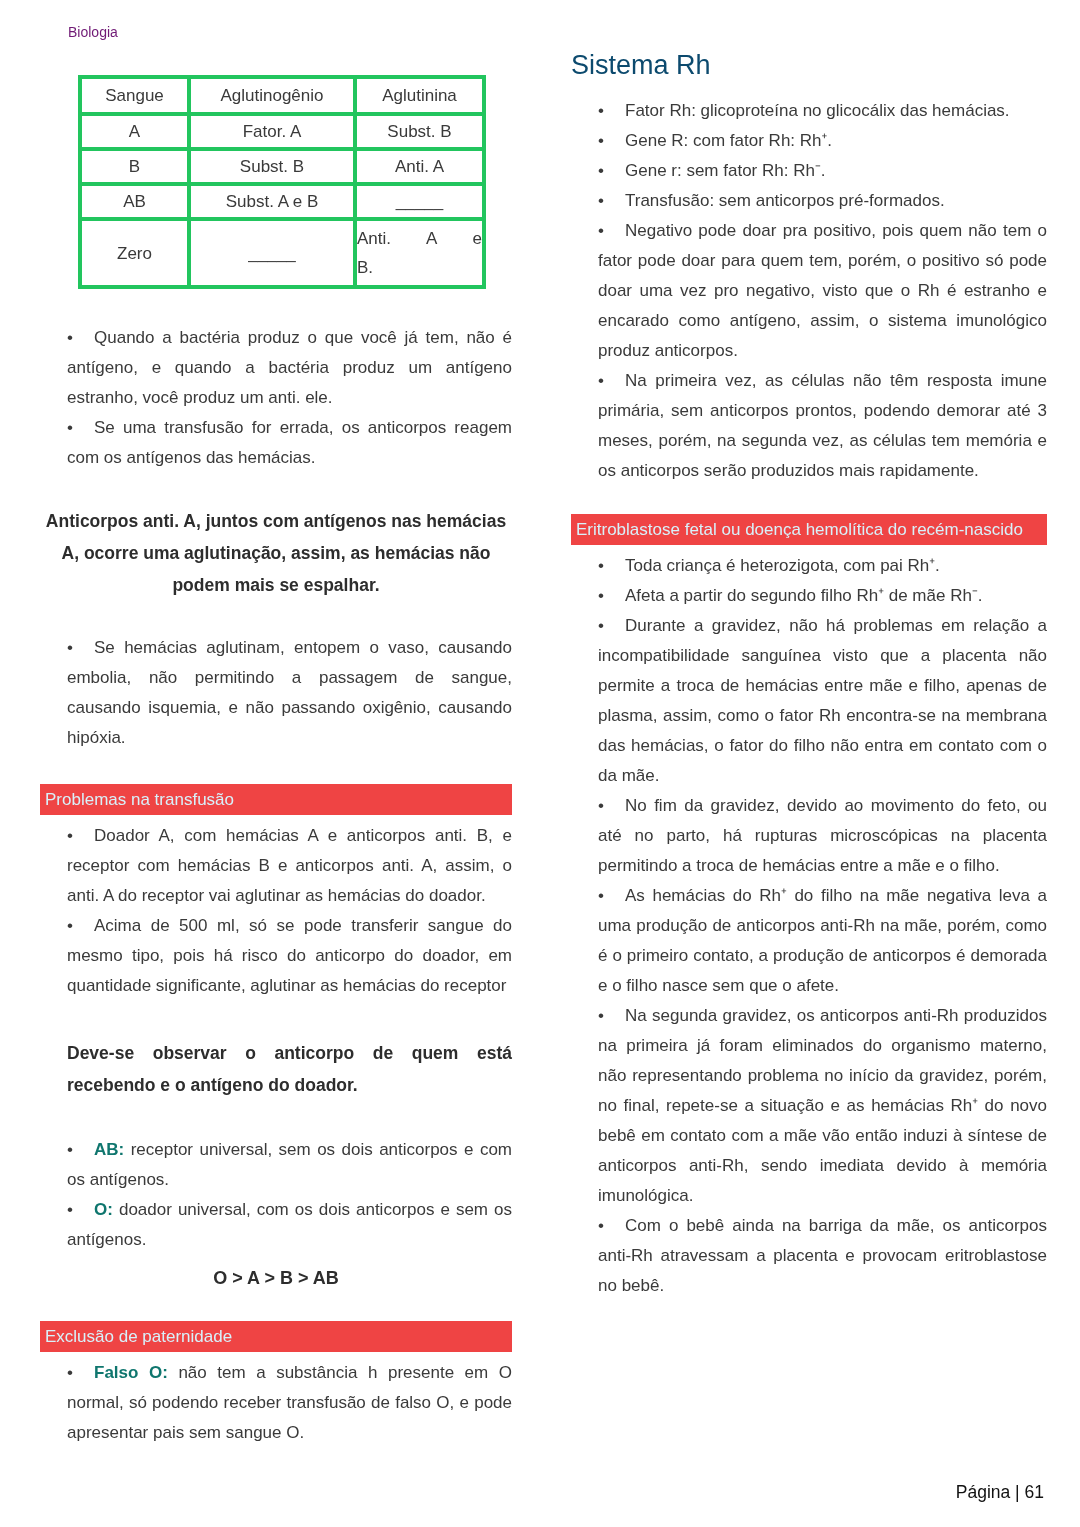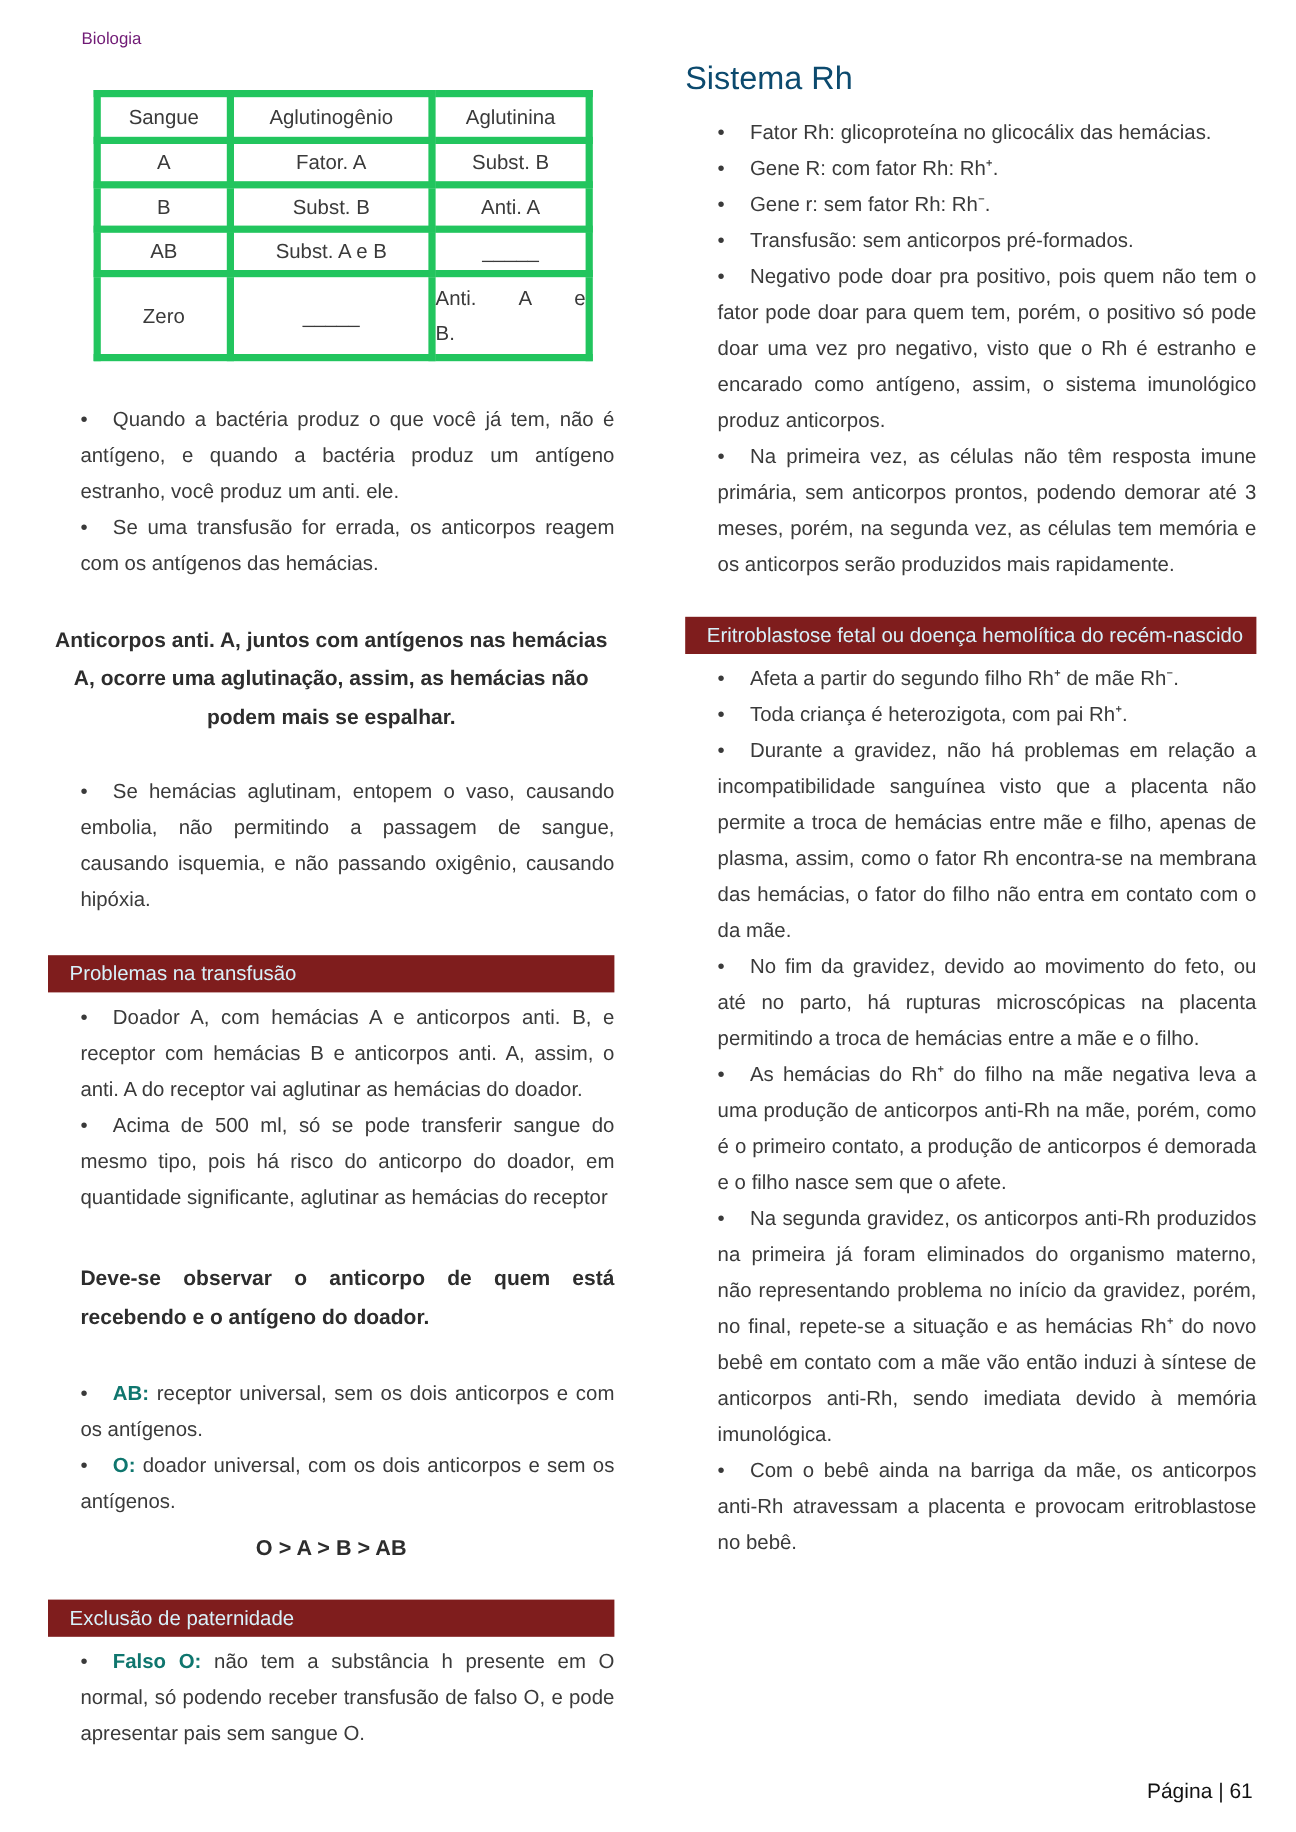--- a/index.html
+++ b/index.html
@@ -9,43 +9,43 @@
     -webkit-font-smoothing:antialiased;overflow:hidden;
   }
   .page{padding:20px 33px 0 40px;position:relative;height:100%;box-sizing:border-box;}
   .doc-header{margin-left:28px;font-size:14px;line-height:24px;color:#701a75;}
   .columns{display:flex;gap:59px;margin-top:4px;}
   .col-left{width:472px;flex:0 0 472px;}
   .col-right{width:476px;flex:0 0 476px;}
 
   
   table.blood{border-collapse:collapse;margin:27px 0 0 38px;font-size:17px;color:#3a3a3a;table-layout:fixed;}
-  table.blood td{border:6px solid #22c55e;text-align:center;padding:0;line-height:29px;height:31px;vertical-align:middle;}
+  table.blood td{border:4px solid #22c55e;text-align:center;padding:0;line-height:29px;height:31px;vertical-align:middle;}
   table.blood tr.hdr td{height:33px;}
   table.blood tr.tall td{height:64px;}
   td.w0{width:105px;} td.w1{width:162px;} td.w2{width:125px;}
   td.pre-justify{white-space:pre-line;text-align:justify;text-align-last:justify;padding:0 24px;line-height:30px;}
 
   
   .bullet{margin:0 0 0 27px;text-align:justify;font-size:17px;line-height:30px;}
   .dot{display:inline-block;width:27px;}
   .lead{font-weight:bold;color:#0f766e;}
   .group{margin:0;}
   .mt-bullets1{margin-top:34px;}
   .mt-bullets2{margin-top:32px;}
   .mt-sect{margin-top:6px;}
   .mt-univ{margin-top:34px;}
   .quote{font-weight:bold;color:#2d2d2d;font-size:17.5px;line-height:32px;margin:0;}
   .quote.centered{text-align:center;margin-top:32px;}
   .quote.leftq{margin-top:36px;margin-left:27px;text-align:justify;}
   .formula{font-weight:bold;color:#2d2d2d;text-align:center;font-size:18px;line-height:30px;margin:8px 0 0 0;}
 
   
-  .bar{background:#7f1d1d;color:#d8f1fa;height:31px;line-height:31px;font-size:17px;
-       padding-left:18px;white-space:nowrap;overflow:hidden;}
+  .bar{background:#ef4444;color:#d8f1fa;height:31px;line-height:31px;font-size:17px;
+       padding-left:5px;white-space:nowrap;overflow:hidden;}
   .bar.mt-left1{margin-top:31px;}
   .bar.mt-left2{margin-top:28px;}
   .bar.mt-right{margin-top:28px;}
 
   
   .rtitle{font-size:27px;font-weight:400;color:#0c4a6e;line-height:34px;margin:0;}
   .mt-rtop{margin-top:14px;}
 
   .footer{position:absolute;right:36px;bottom:24px;font-size:17.5px;color:#111111;}
 </style>
@@ -132,22 +132,22 @@
         <p class="bullet"><span class="dot">•</span><span>Gene R: com fator Rh: Rh⁺.</span></p>
         <p class="bullet"><span class="dot">•</span><span>Gene r: sem fator Rh: Rh⁻.</span></p>
         <p class="bullet"><span class="dot">•</span><span>Transfusão: sem anticorpos pré-formados.</span></p>
         <p class="bullet"><span class="dot">•</span><span>Negativo pode doar pra positivo, pois quem não tem o fator pode doar para quem tem, porém, o positivo só pode doar uma vez pro negativo, visto que o Rh é estranho e encarado como antígeno, assim, o sistema imunológico produz anticorpos.</span></p>
         <p class="bullet"><span class="dot">•</span><span>Na primeira vez, as células não têm resposta imune primária, sem anticorpos prontos, podendo demorar até 3 meses, porém, na segunda vez, as células tem memória e os anticorpos serão produzidos mais rapidamente.</span></p>
       </div>
 
       <div class="bar mt-right">Eritroblastose fetal ou doença hemolítica do recém-nascido</div>
 
       <div class="group mt-sect">
+        <p class="bullet"><span class="dot">•</span><span>Toda criança é heterozigota, com pai Rh⁺.</span></p>
         <p class="bullet"><span class="dot">•</span><span>Afeta a partir do segundo filho Rh⁺ de mãe Rh⁻.</span></p>
-        <p class="bullet"><span class="dot">•</span><span>Toda criança é heterozigota, com pai Rh⁺.</span></p>
         <p class="bullet"><span class="dot">•</span><span>Durante a gravidez, não há problemas em relação a incompatibilidade sanguínea visto que a placenta não permite a troca de hemácias entre mãe e filho, apenas de plasma, assim, como o fator Rh encontra-se na membrana das hemácias, o fator do filho não entra em contato com o da mãe.</span></p>
         <p class="bullet"><span class="dot">•</span><span>No fim da gravidez, devido ao movimento do feto, ou até no parto, há rupturas microscópicas na placenta permitindo a troca de hemácias entre a mãe e o filho.</span></p>
         <p class="bullet"><span class="dot">•</span><span>As hemácias do Rh⁺ do filho na mãe negativa leva a uma produção de anticorpos anti-Rh na mãe, porém, como é o primeiro contato, a produção de anticorpos é demorada e o filho nasce sem que o afete.</span></p>
         <p class="bullet"><span class="dot">•</span><span>Na segunda gravidez, os anticorpos anti-Rh produzidos na primeira já foram eliminados do organismo materno, não representando problema no início da gravidez, porém, no final, repete-se a situação e as hemácias Rh⁺ do novo bebê em contato com a mãe vão então induzi à síntese de anticorpos anti-Rh, sendo imediata devido à memória imunológica.</span></p>
         <p class="bullet"><span class="dot">•</span><span>Com o bebê ainda na barriga da mãe, os anticorpos anti-Rh atravessam a placenta e provocam eritroblastose no bebê.</span></p>
       </div>
     </div>
   </div>
 
   <div class="footer">Página | 61</div>

